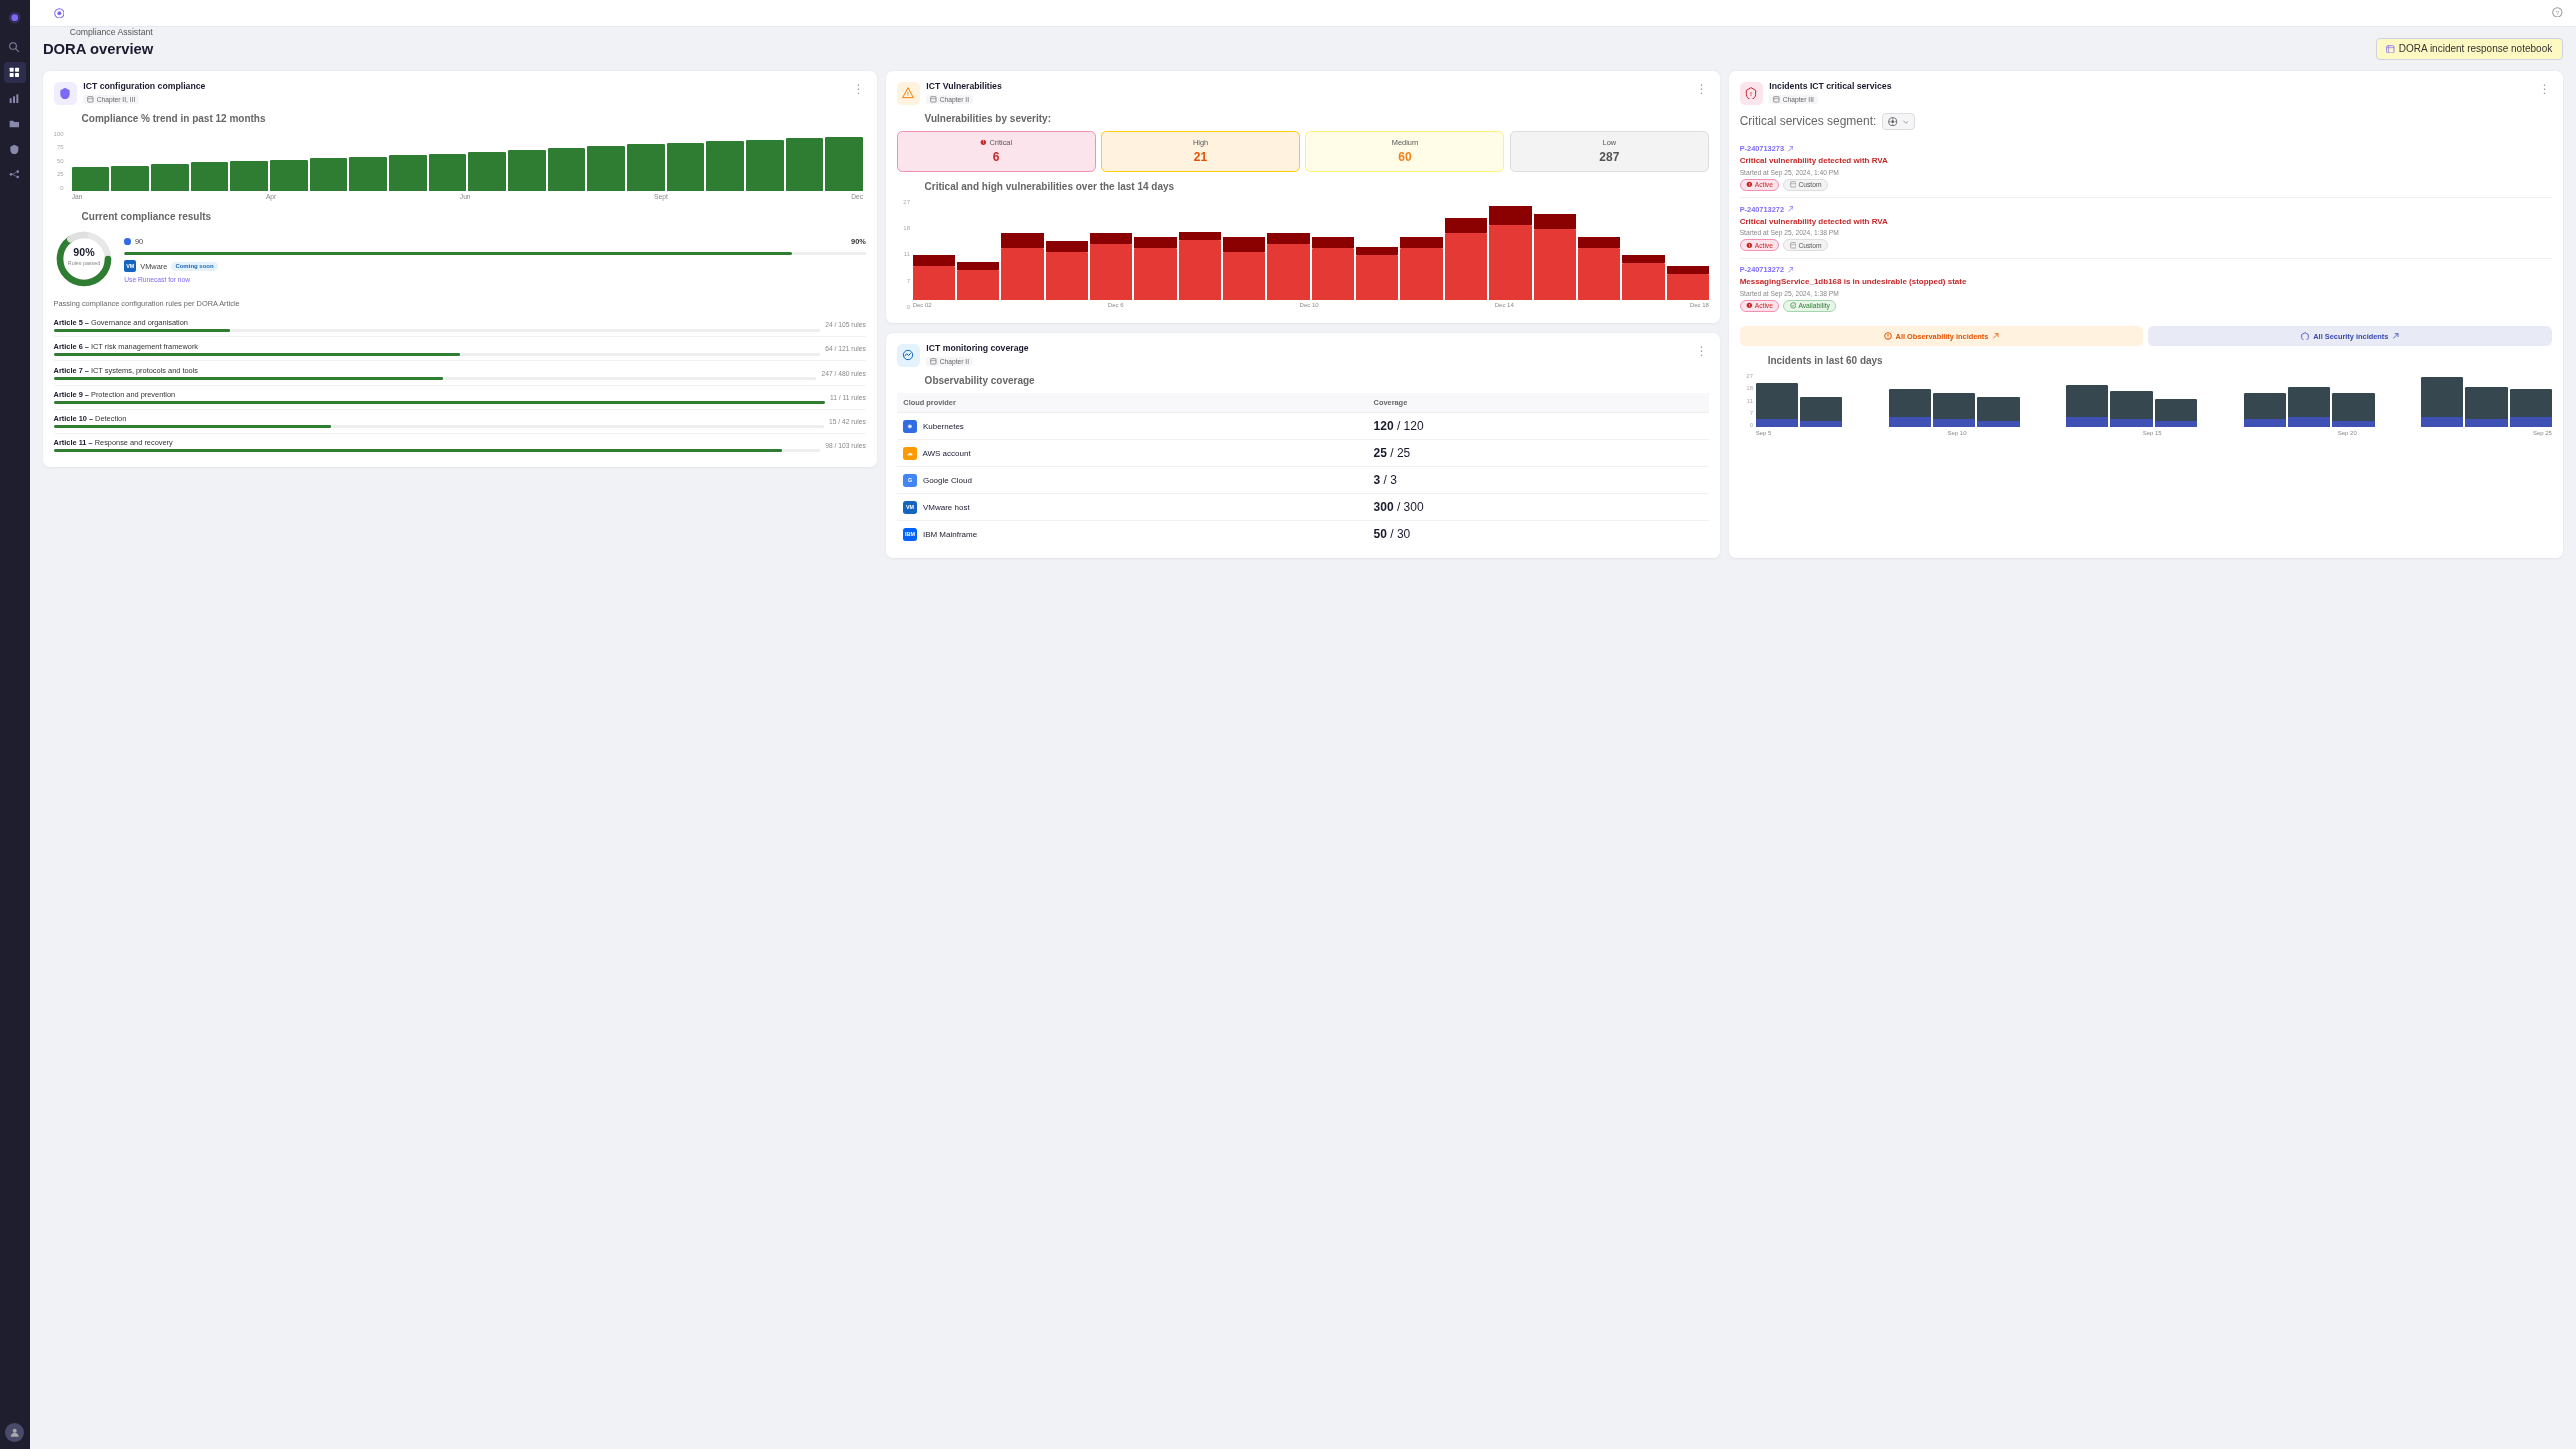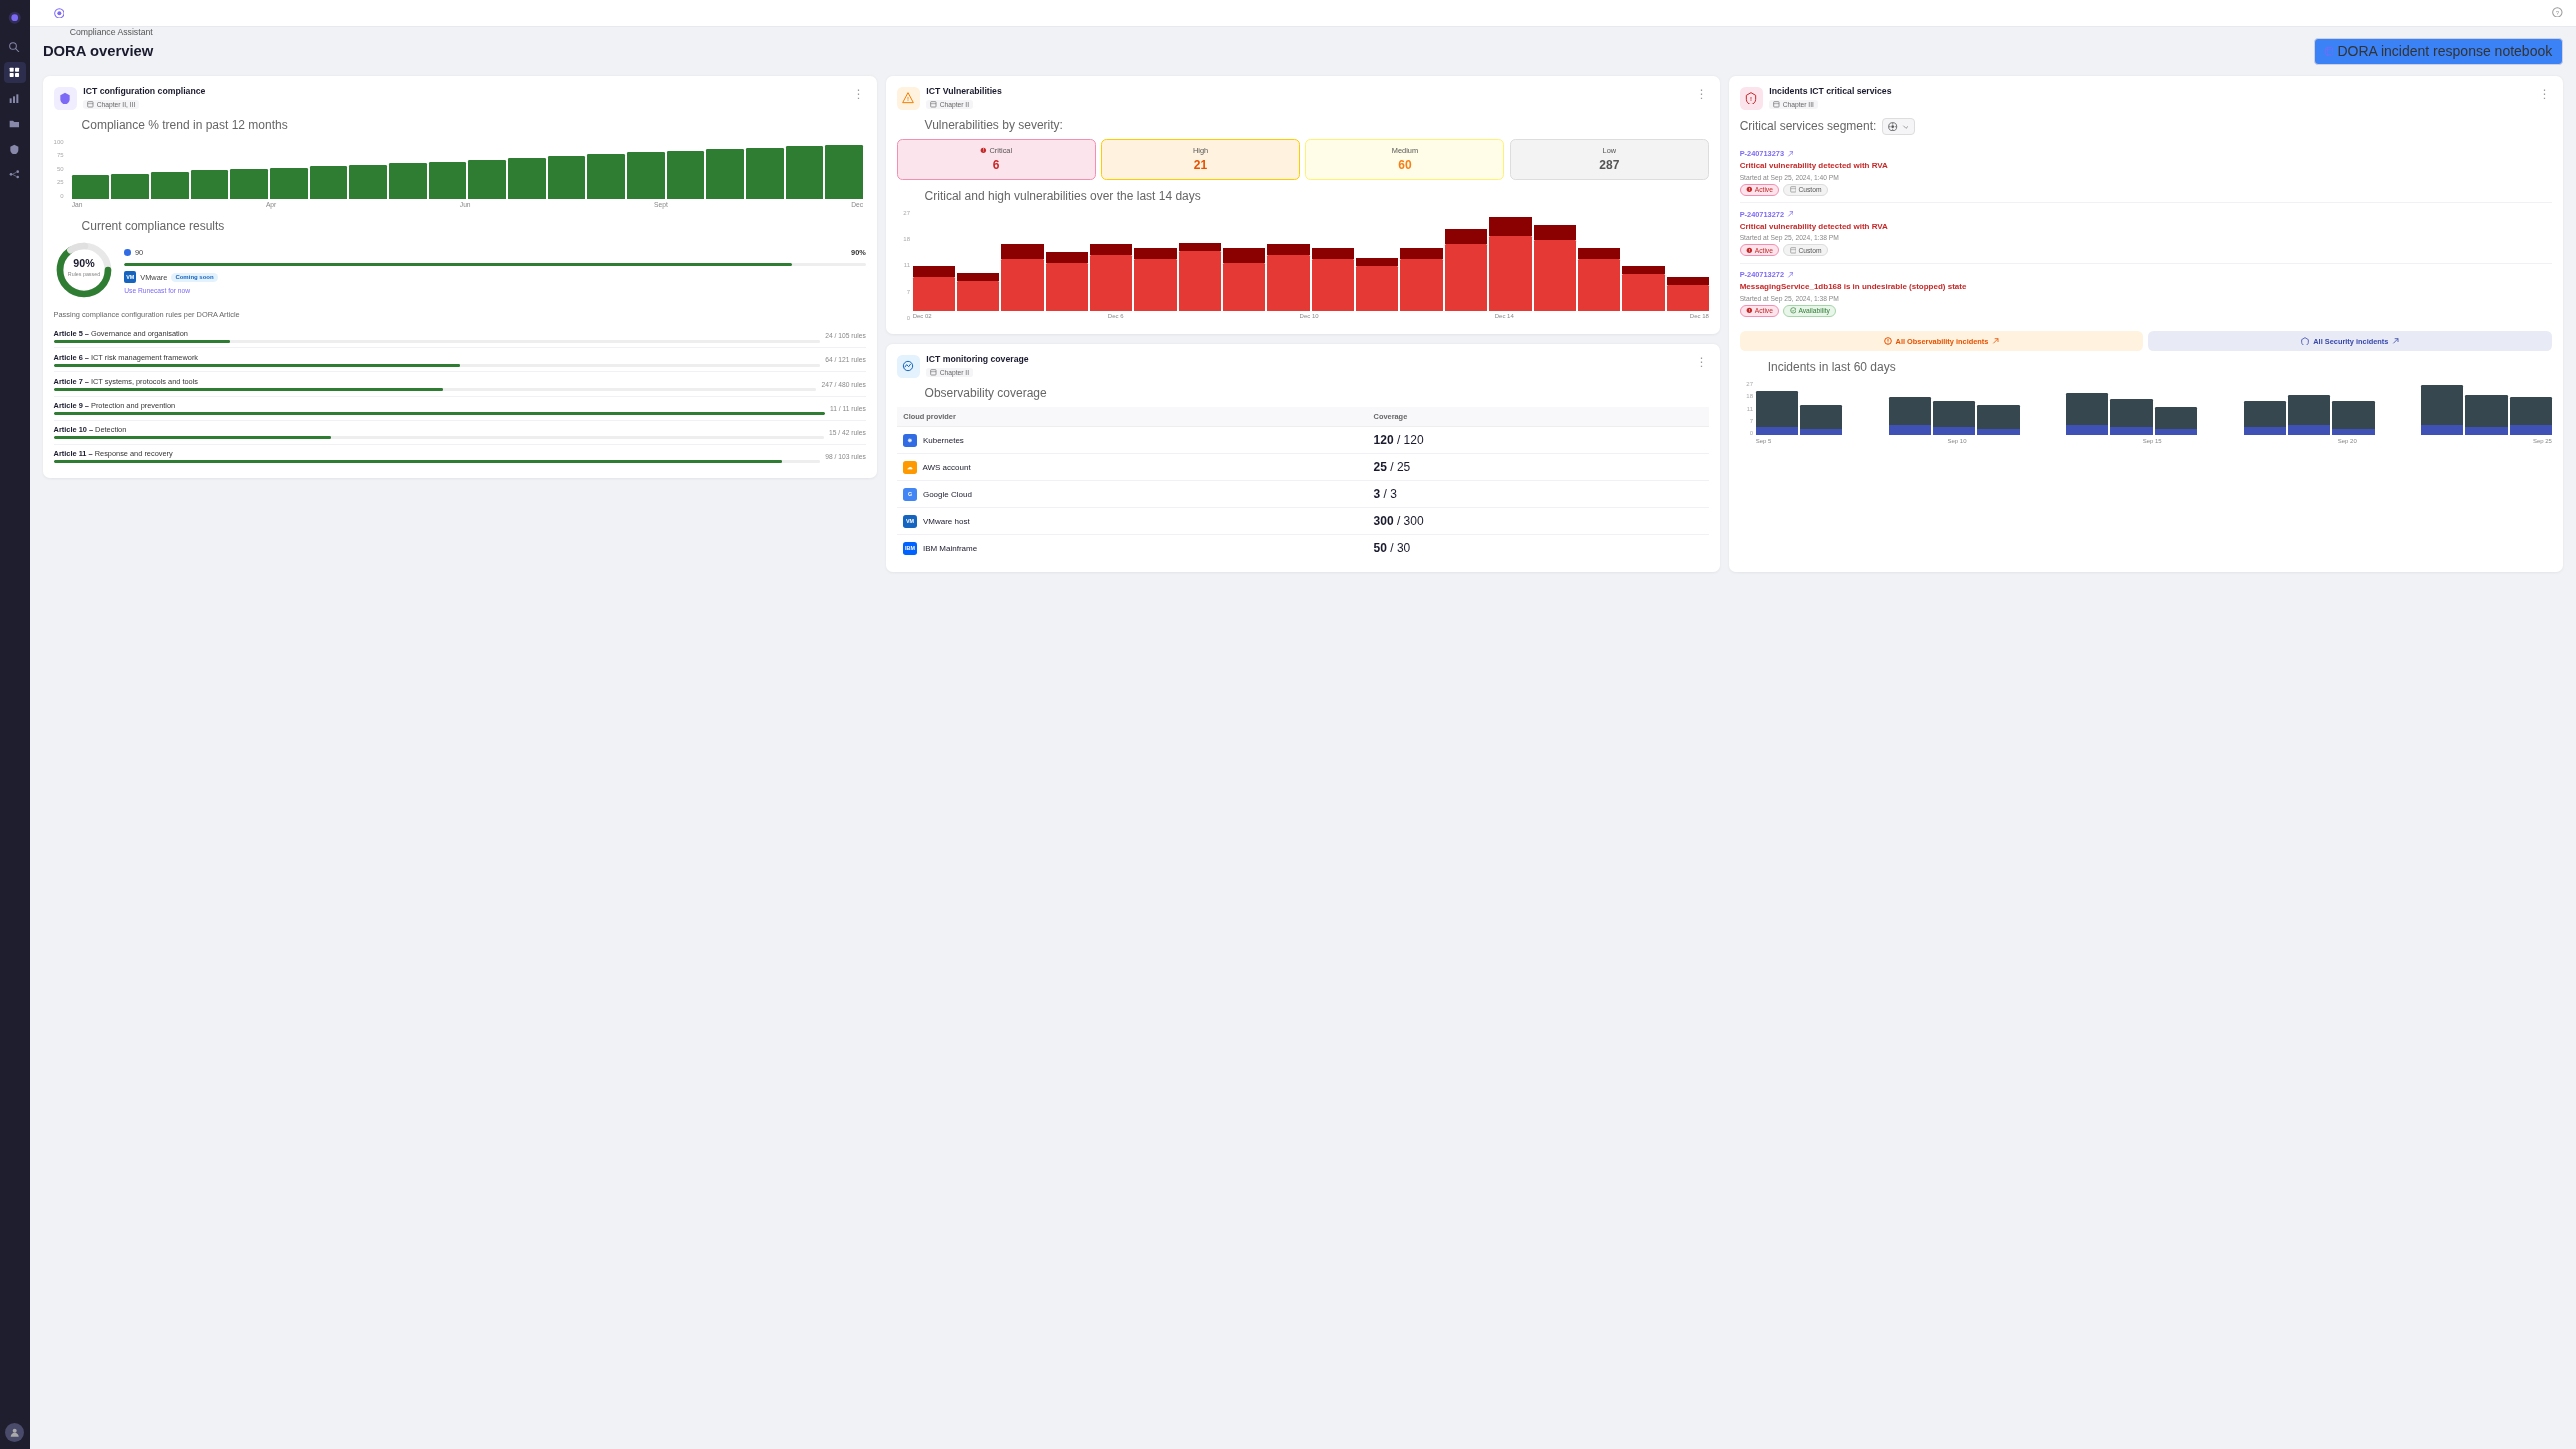--- a/index.html
+++ b/index.html
@@ -19,38 +19,38 @@
     .topbar { background: #fff; padding: 5.4px 13.4px; display: flex; align-items: center; gap: 6.7px; border-bottom: 0.7px solid #e8e8f0; height: 27px; }
     .topbar-title { font-size: 8.7px; color: #555; margin-top: 37px; }
     .topbar-right { margin-left: auto; }
 
     
     .content { flex: 1; overflow-y: auto; padding: 10.7px 13.4px; }
     
     
     .page-header { display: flex; align-items: center; justify-content: space-between; margin-bottom: 10.7px; }
     .page-title { font-size: 14.8px; font-weight: 700; color: #1a1a2e; }
-    .btn-notebook { display: flex; align-items: center; gap: 4px; padding: 4.7px 9.4px; background: #3b82f6; border: 0.7px solid #d0d0e0; border-radius: 4px; font-size: 14px; color: #333; cursor: pointer; font-weight: 500; }
+    .btn-notebook { display: flex; align-items: center; gap: 4px; padding: 4.7px 9.4px; background: #fef9c3; border: 0.7px solid #d0d0e0; border-radius: 4px; font-size: 10px; color: #333; cursor: pointer; font-weight: 500; }
 
     
     .grid-3 { display: grid; grid-template-columns: 1fr 1fr 1fr; gap: 9.4px; }
 
     
     .card { background: #fff; border-radius: 6.7px; padding: 10.7px; box-shadow: 0 0.7px 2.7px rgba(0,0,0,0.06); }
     .card-header { display: flex; align-items: flex-start; justify-content: space-between; margin-bottom: 8px; }
     .card-title-area { display: flex; align-items: center; gap: 6.7px; }
     .card-icon { width: 23px; height: 23px; border-radius: 5.4px; display: flex; align-items: center; justify-content: center; font-size: 10.7px; flex-shrink: 0; }
     .card-icon.purple { background: #f0edff; color: #7c6af7; }
     .card-icon.orange { background: #fff3e0; color: #f57c00; }
     .card-icon.blue { background: #e3f2fd; color: #1565c0; }
     .card-icon.red { background: #fce4ec; color: #c62828; }
     .card-title { font-size: 8.7px; font-weight: 600; color: #1a1a2e; line-height: 1.3; }
     .card-chapter { display: inline-flex; align-items: center; gap: 2.7px; font-size: 6.7px; color: #666; background: #f5f5f8; border-radius: 2.7px; padding: 1.3px 4px; margin-top: 2px; }
     .card-menu { color: #999; font-size: 12px; cursor: pointer; padding: 1.3px; line-height: 1; }
-    .section-label { font-size: 12px; color: #666; margin-bottom: 6.7px; font-weight: 400; padding-left: 28px; }
+    .section-label { font-size: 10px; color: #666; margin-bottom: 6.7px; font-weight: 700; padding-left: 28px; }
 
     
     .bar-chart { display: flex; align-items: flex-end; gap: 2px; height: 60px; padding: 0 2.7px; }
     .bar-chart .bar { flex: 1; background: #2e7d32; border-radius: 1.3px 1.3px 0 0; min-width: 5.4px; }
     .bar-chart-labels { display: flex; justify-content: space-between; padding: 2.7px 2.7px 0; font-size: 6.7px; color: #888; }
     .bar-chart-axis { display: flex; flex-direction: column; justify-content: space-between; font-size: 6px; color: #aaa; margin-right: 2.7px; height: 60px; text-align: right; }
 
     
     .donut-wrap { display: flex; align-items: center; gap: 10.7px; margin-top: 5.4px; }
     .donut-container { position: relative; }

